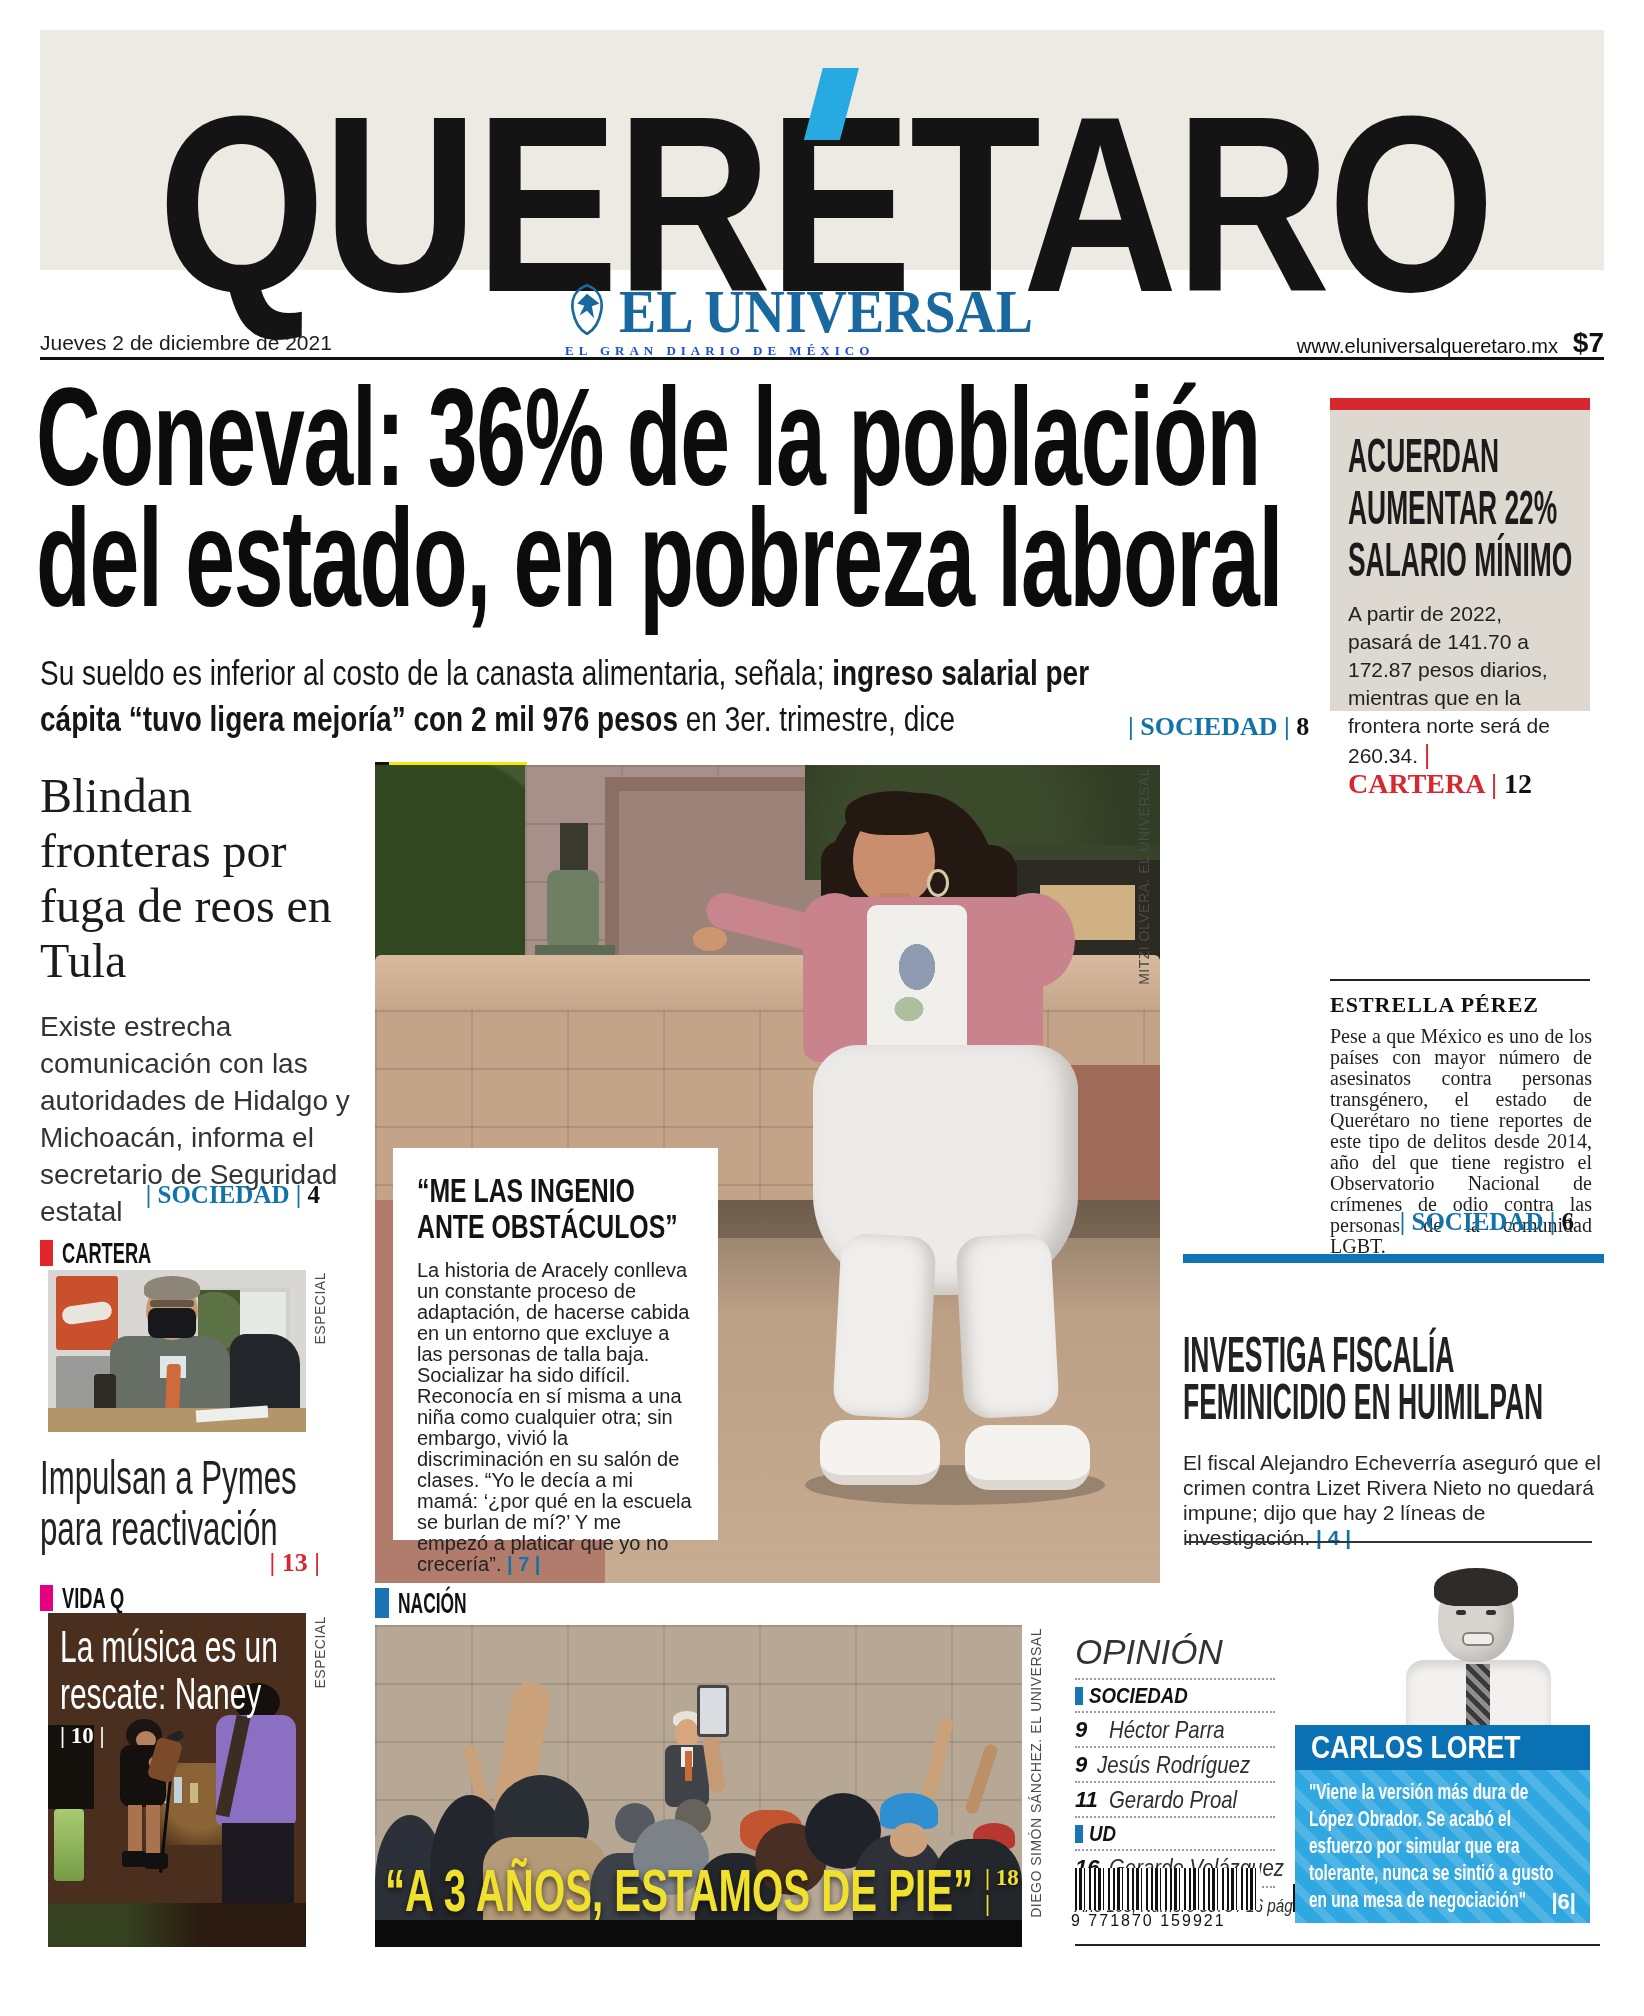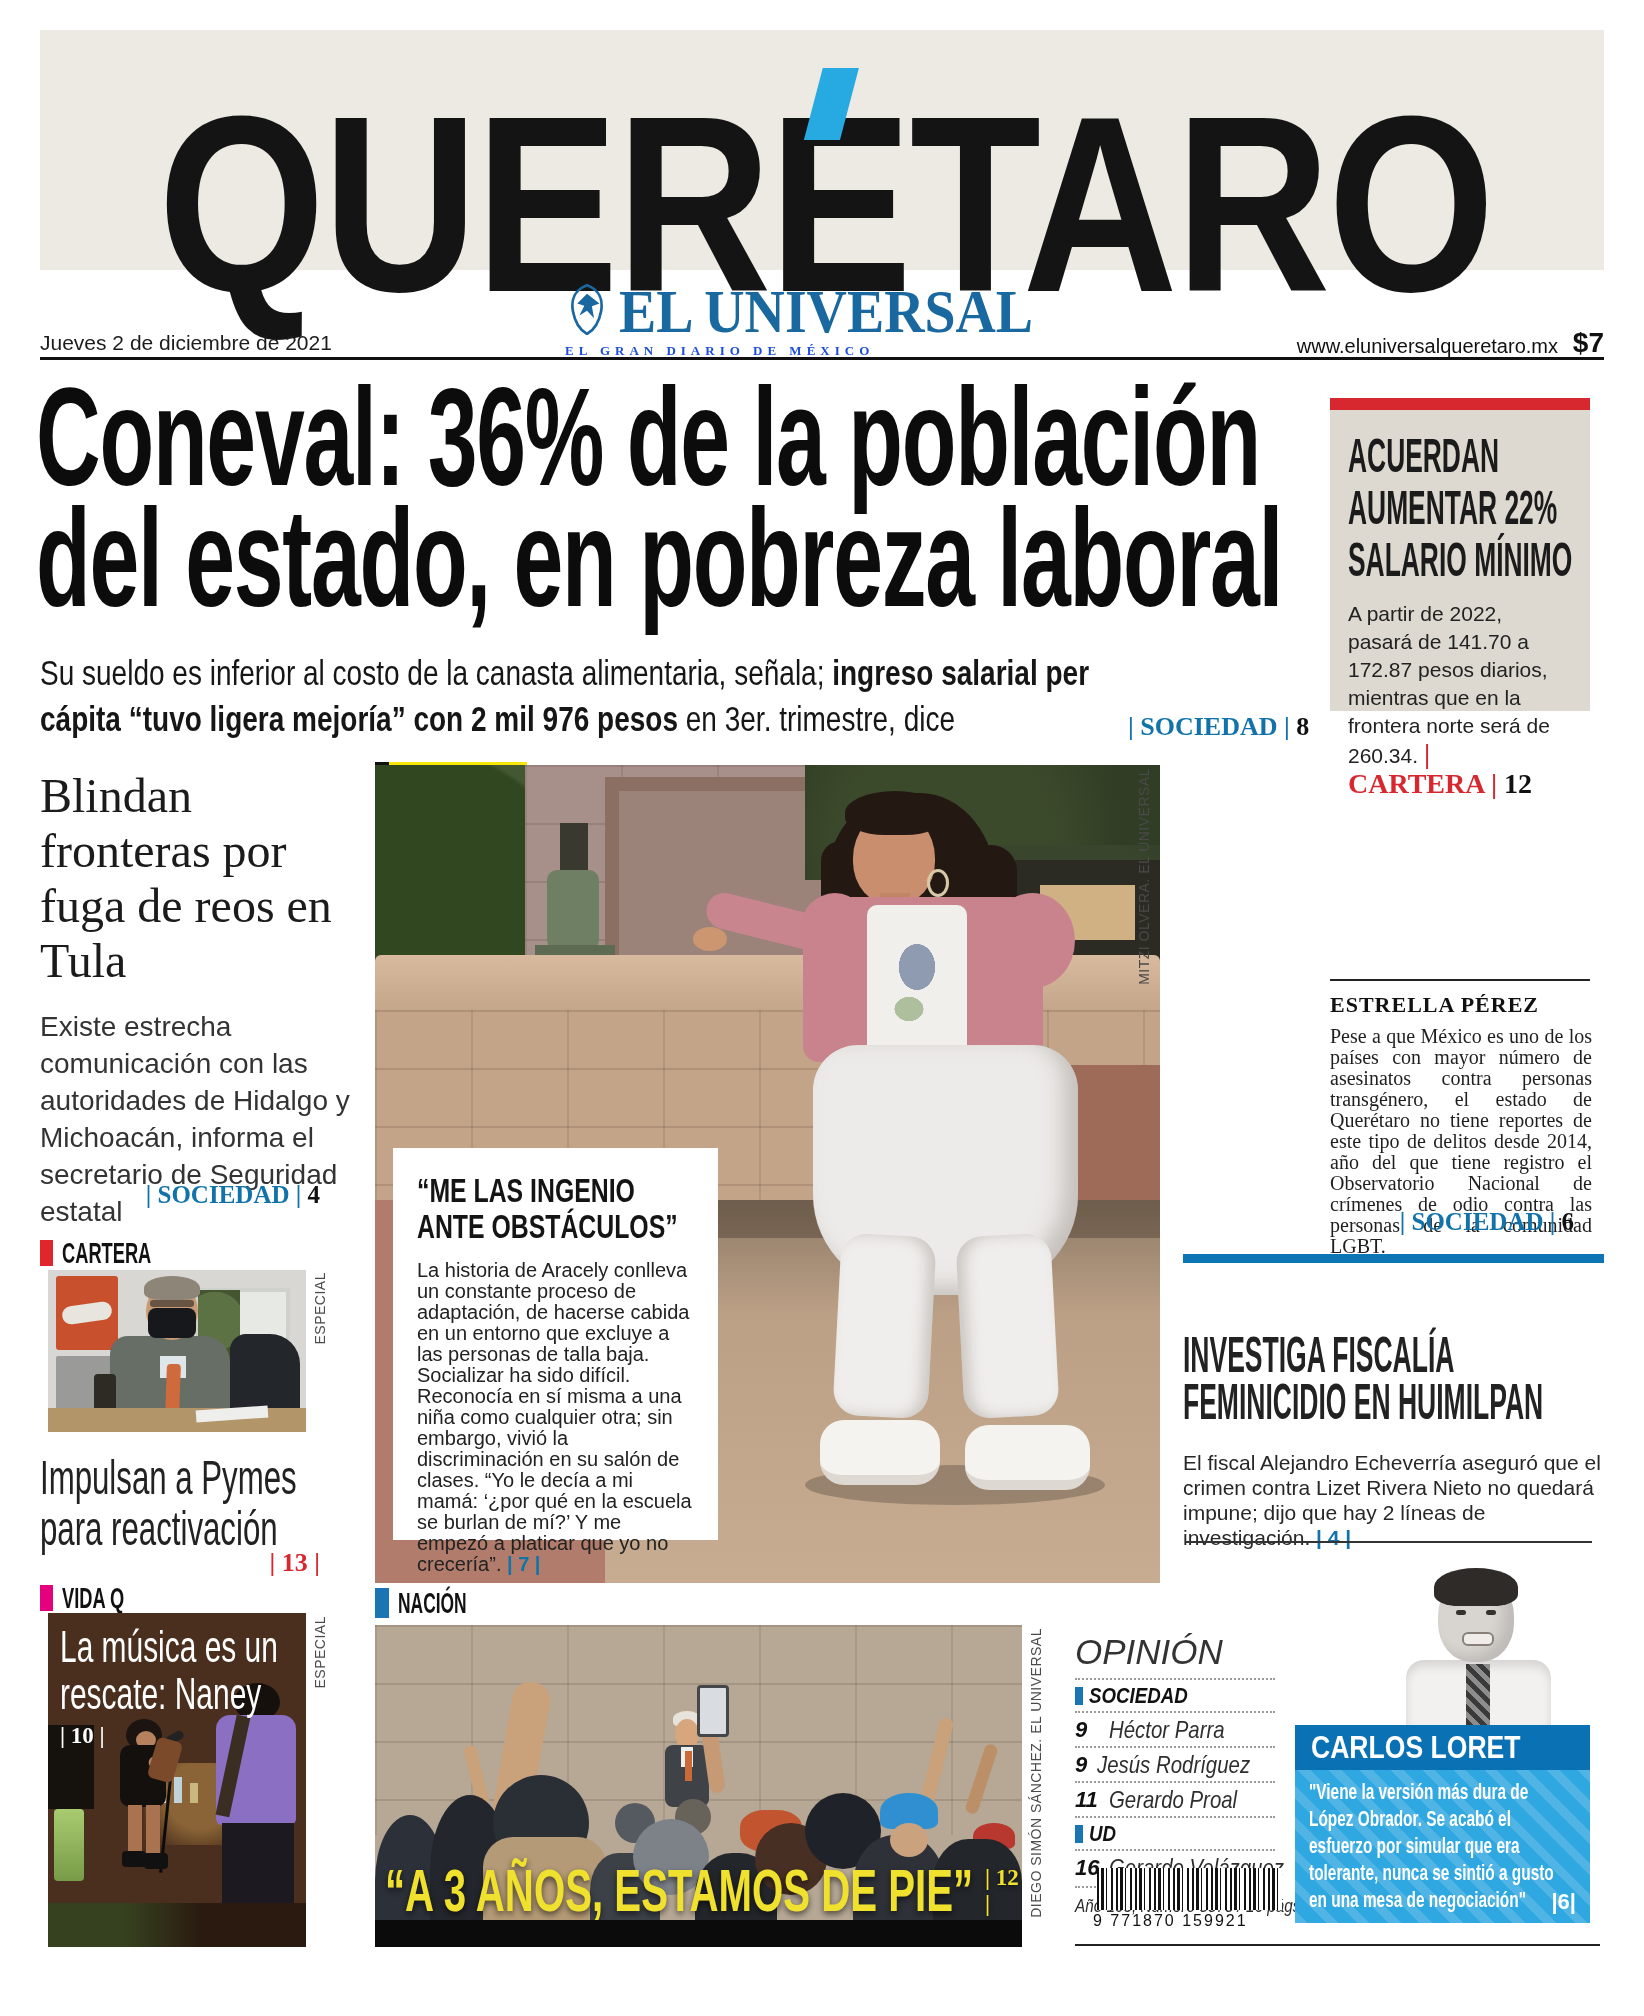--- a/index.html
+++ b/index.html
@@ -111,21 +111,21 @@
 
   
   .opinion{left:1075px;top:1634px;width:200px;font-style:italic;}
   .op-title{font-size:35px;color:#333;line-height:36px;margin-bottom:8px;}
   .op-row{border-top:2px dotted #9a9a9a;padding:3px 0 2px 0;display:flex;align-items:center;}
   .op-sq{display:inline-block;width:8px;height:18px;background:#1b74b4;margin-right:6px;}
   .op-group-label{font-size:22px;font-weight:bold;color:#111;}
   .op-num{display:inline-block;width:24px;font-size:22px;font-weight:bold;color:#111;}
   .op-name{font-size:24px;color:#2e2e2e;margin-left:10px;}
   .op-edition{border-top:2px dotted #9a9a9a;padding-top:8px;margin-top:2px;font-size:18px;color:#2b2b2b;}
-  .barcode{left:1075px;top:1866px;width:300px;height:62px;margin-left:22px;}
+  .barcode{left:1075px;top:1866px;width:300px;height:62px;}
   .bc-bars{position:absolute;left:0;top:2px;width:185px;height:42px;
     background:repeating-linear-gradient(90deg,#111 0 2px,#fff 2px 4px,#111 4px 7px,#fff 7px 9px,
       #111 9px 10px,#fff 10px 14px,#111 14px 16px,#fff 16px 19px);}
   .bc-digits{position:absolute;left:-4px;top:46px;font-size:16px;letter-spacing:2px;color:#111;}
   .bc-addon-num{position:absolute;left:218px;top:0;width:70px;text-align:center;font-size:16px;color:#111;}
   .bc-addon-bars{position:absolute;left:218px;top:18px;width:64px;height:28px;
     background:repeating-linear-gradient(90deg,#111 0 2px,#fff 2px 5px,#111 5px 6px,#fff 6px 9px,
       #111 9px 12px,#fff 12px 14px);}
   .loret-portrait{left:1400px;top:1568px;width:157px;height:157px;overflow:hidden;}
   .loret-box{left:1295px;top:1725px;width:295px;height:198px;}
@@ -361,21 +361,21 @@
     <div class="ph" style="left:430px;top:168px;width:76px;height:76px;background:#1f2228;border-radius:50%"></div>
     <div class="ph" style="left:478px;top:210px;width:92px;height:112px;background:#2e3238;border-radius:45% 45% 0 0"></div>
     <div class="ph" style="left:505px;top:168px;width:58px;height:36px;background:#2f8fd0;border-radius:50% 50% 20% 20%"></div>
     <div class="ph" style="left:515px;top:198px;width:38px;height:34px;background:#caa27d;border-radius:50%"></div>
     <div class="ph" style="left:598px;top:198px;width:42px;height:26px;background:#b8372e;border-radius:50% 50% 20% 20%"></div>
     <div class="ph" style="left:558px;top:214px;width:89px;height:108px;background:#23262b;border-radius:40% 40% 0 0"></div>
     <div class="nacion-title">
       <div class="nacion-title-line">
           <span class="cond cx67">“A 3 AÑOS, ESTAMOS DE PIE”</span>
         </div>
-      <span class="p14">| 12 |</span>
+      <span class="p14">| 18 |</span>
     </div>
     <div class="nacion-bar"></div>
   </div>
   <div class="vcredit" style="left:1028px;top:1628px">DIEGO SIMÓN SÁNCHEZ. EL UNIVERSAL</div>
 
   <div class="abs trans-rule"></div>
   <div class="abs trans-byline">ESTRELLA PÉREZ</div>
   <div class="abs trans-body">Pese a que México es uno de los países con mayor número de asesinatos contra personas transgénero, el estado de Querétaro no tiene reportes de este tipo de delitos desde 2014, año del que tiene registro el Observatorio Nacional de crímenes de odio contra las personas de la comunidad LGBT.</div>
   <div class="abs trans-link">
     <span class="blue-link">| SOCIEDAD | </span><span class="black-num">6</span>

